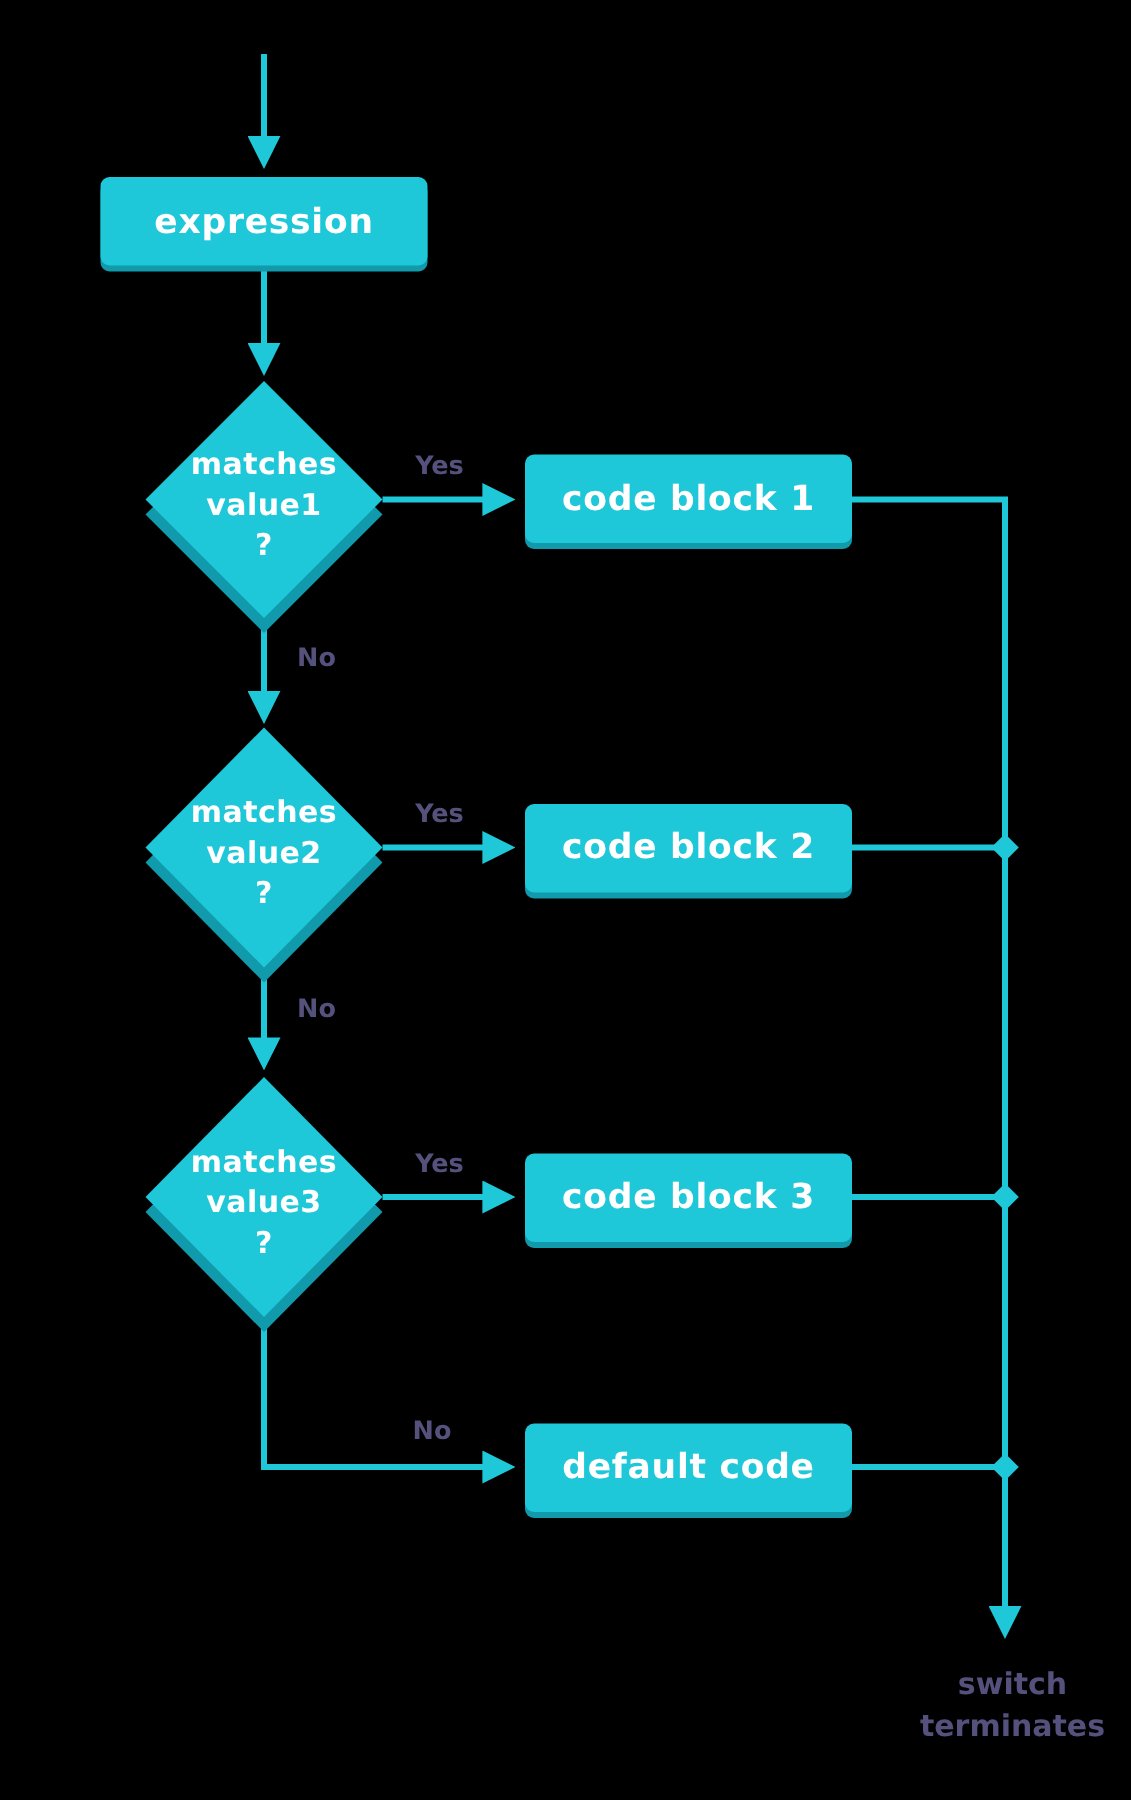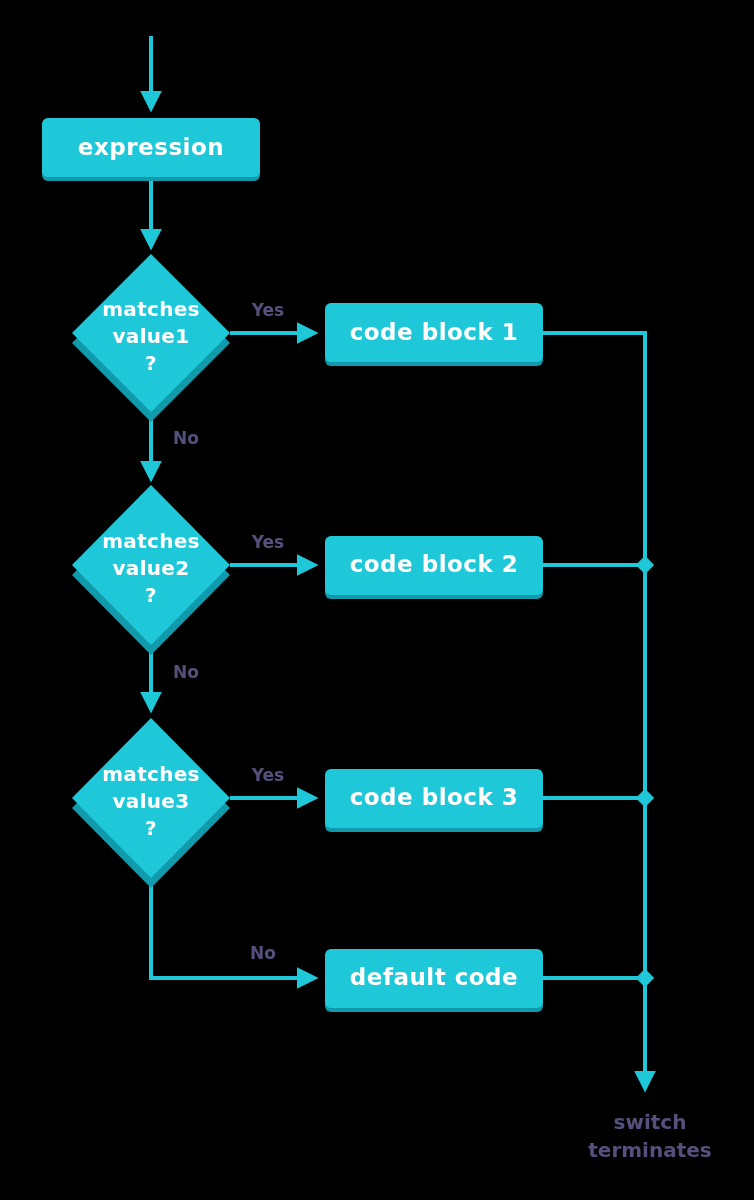--- a/index.html
+++ b/index.html
@@ -10,21 +10,21 @@
     --node_text:#ffffff;
     --label_text:#55517d;
   }
   html,body{margin:0;padding:0;}
   body{
     width:754px;height:1200px;
     background:var(--background);
     overflow:hidden;
     font-family:"DejaVu Sans","Liberation Sans",sans-serif;
   }
-  .stage{position:relative;width:632px;height:1200px;}
+  .stage{position:relative;width:632px;height:1200px;margin-left:25px;}
   svg{display:block;}
   svg text{
     font-family:"DejaVu Sans","Liberation Sans",sans-serif;
     font-weight:bold;
     text-anchor:middle;
   }
   .edge{
     stroke:var(--connector);
     stroke-width:4;
     fill:none;

